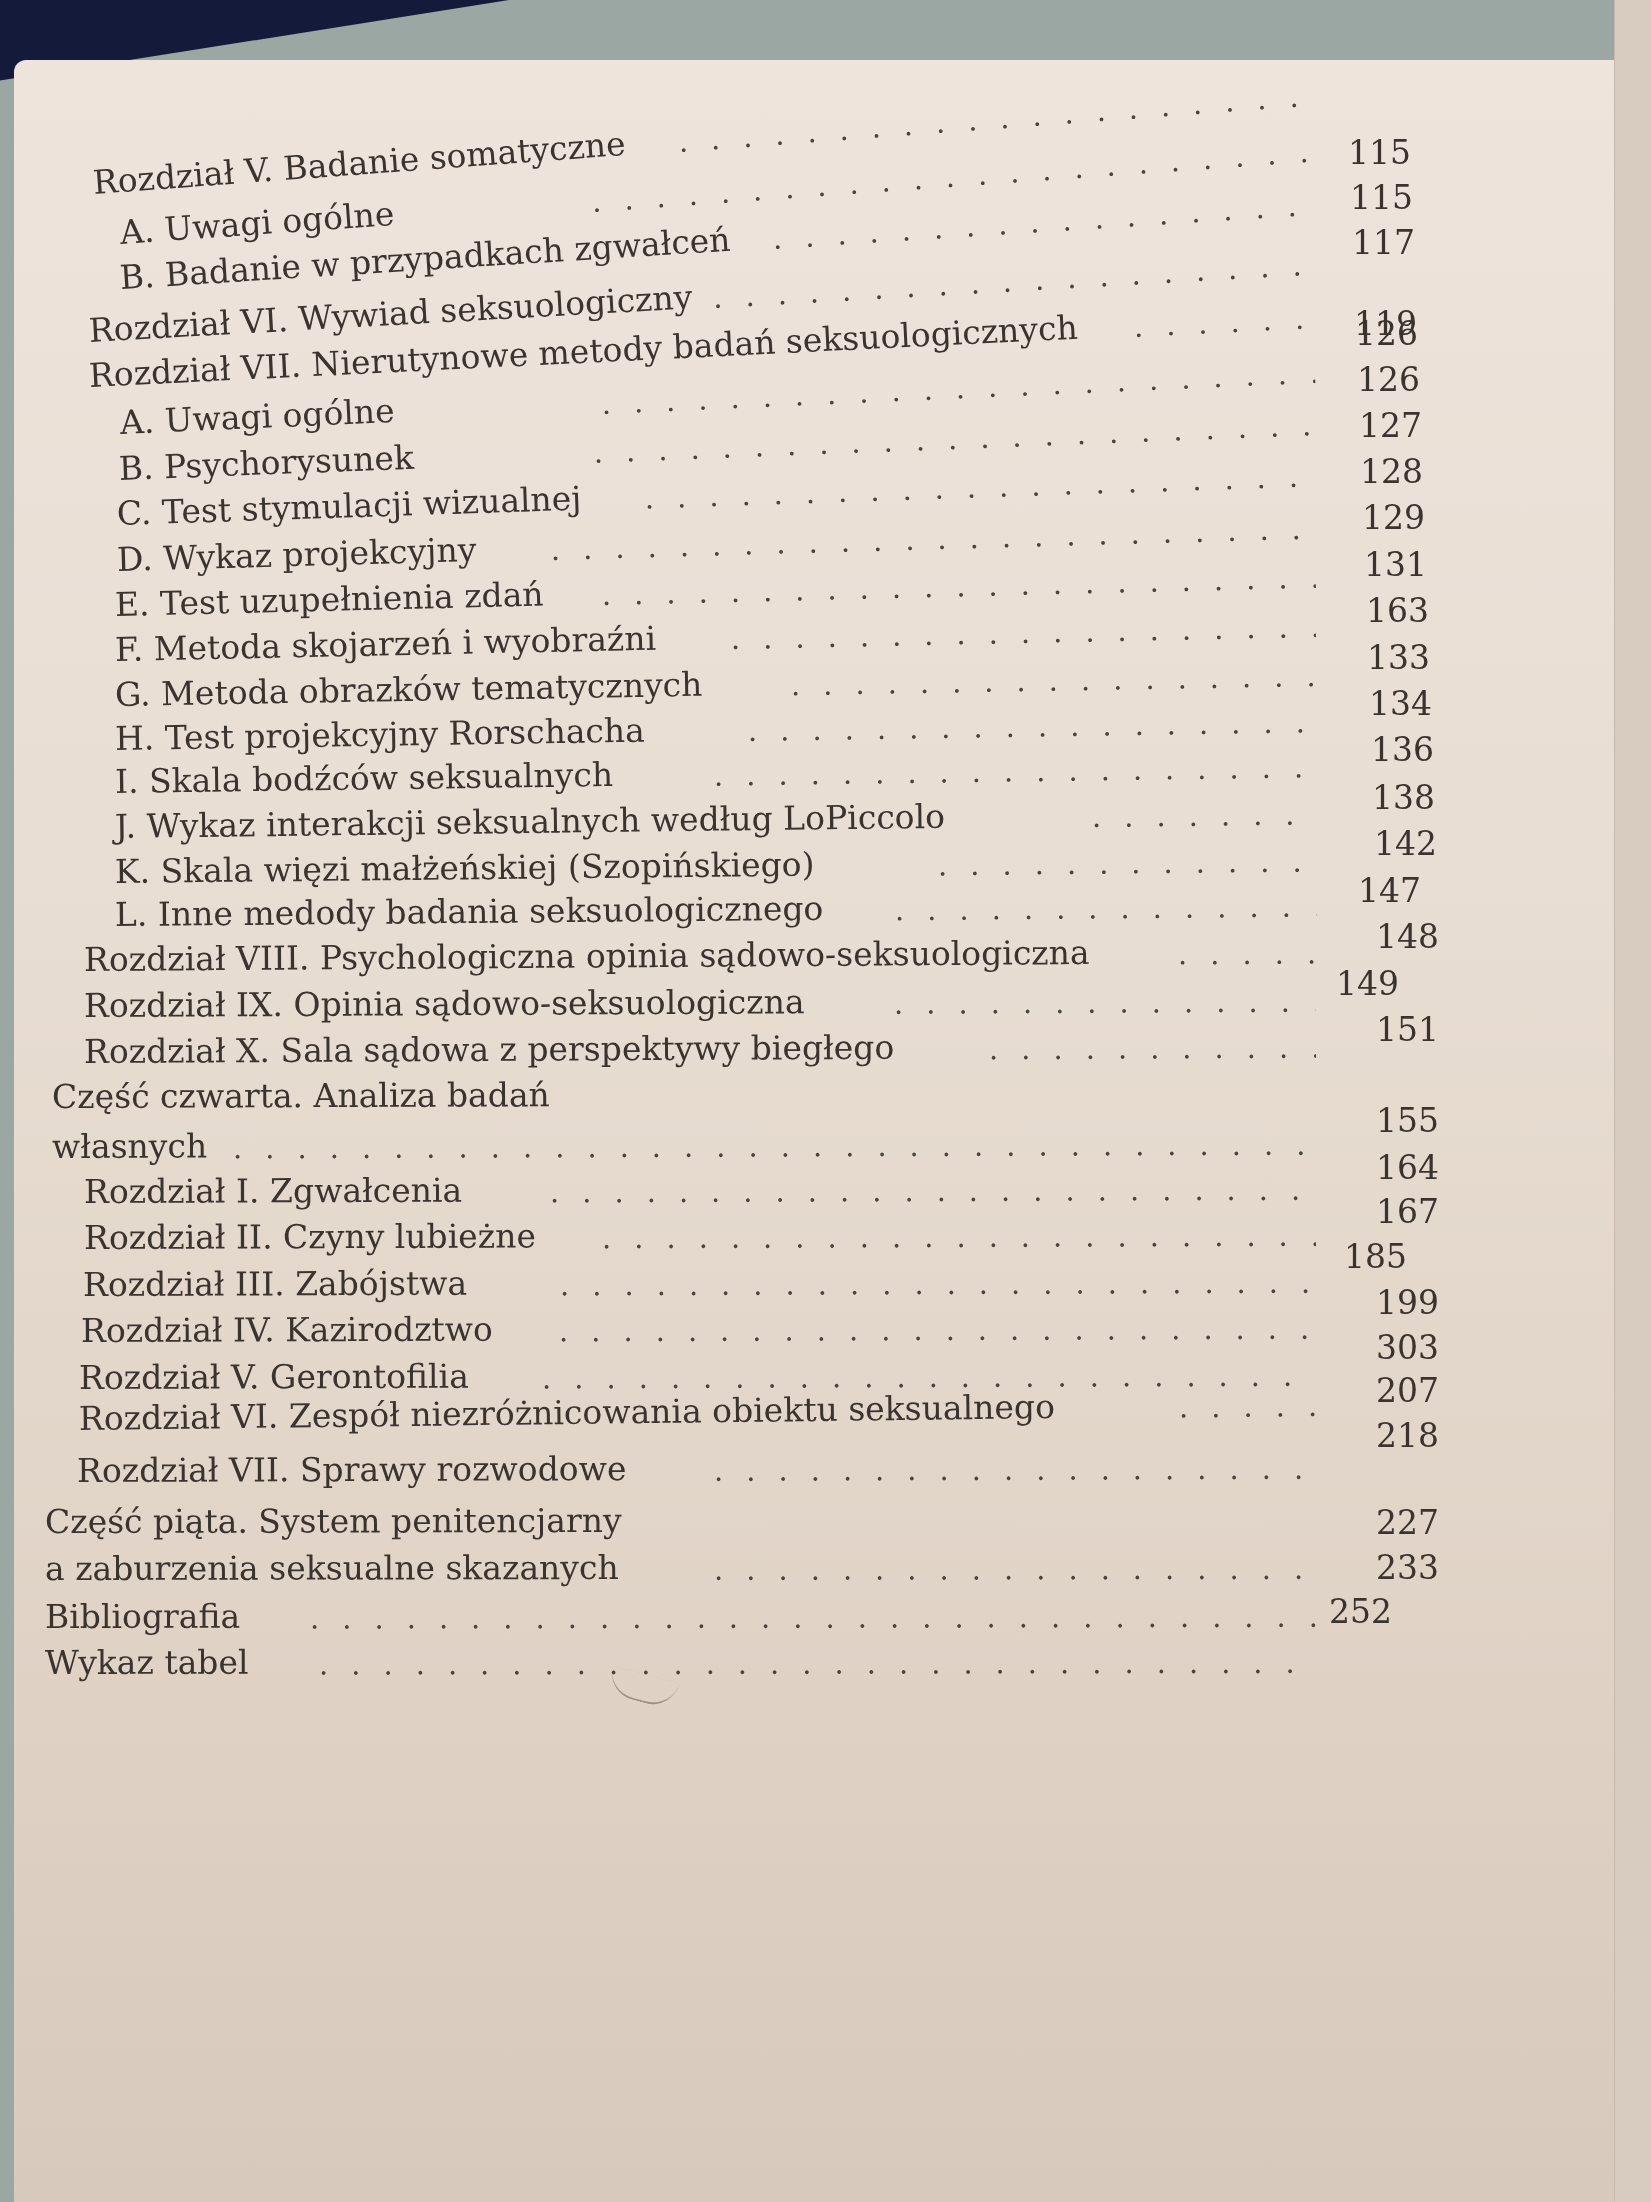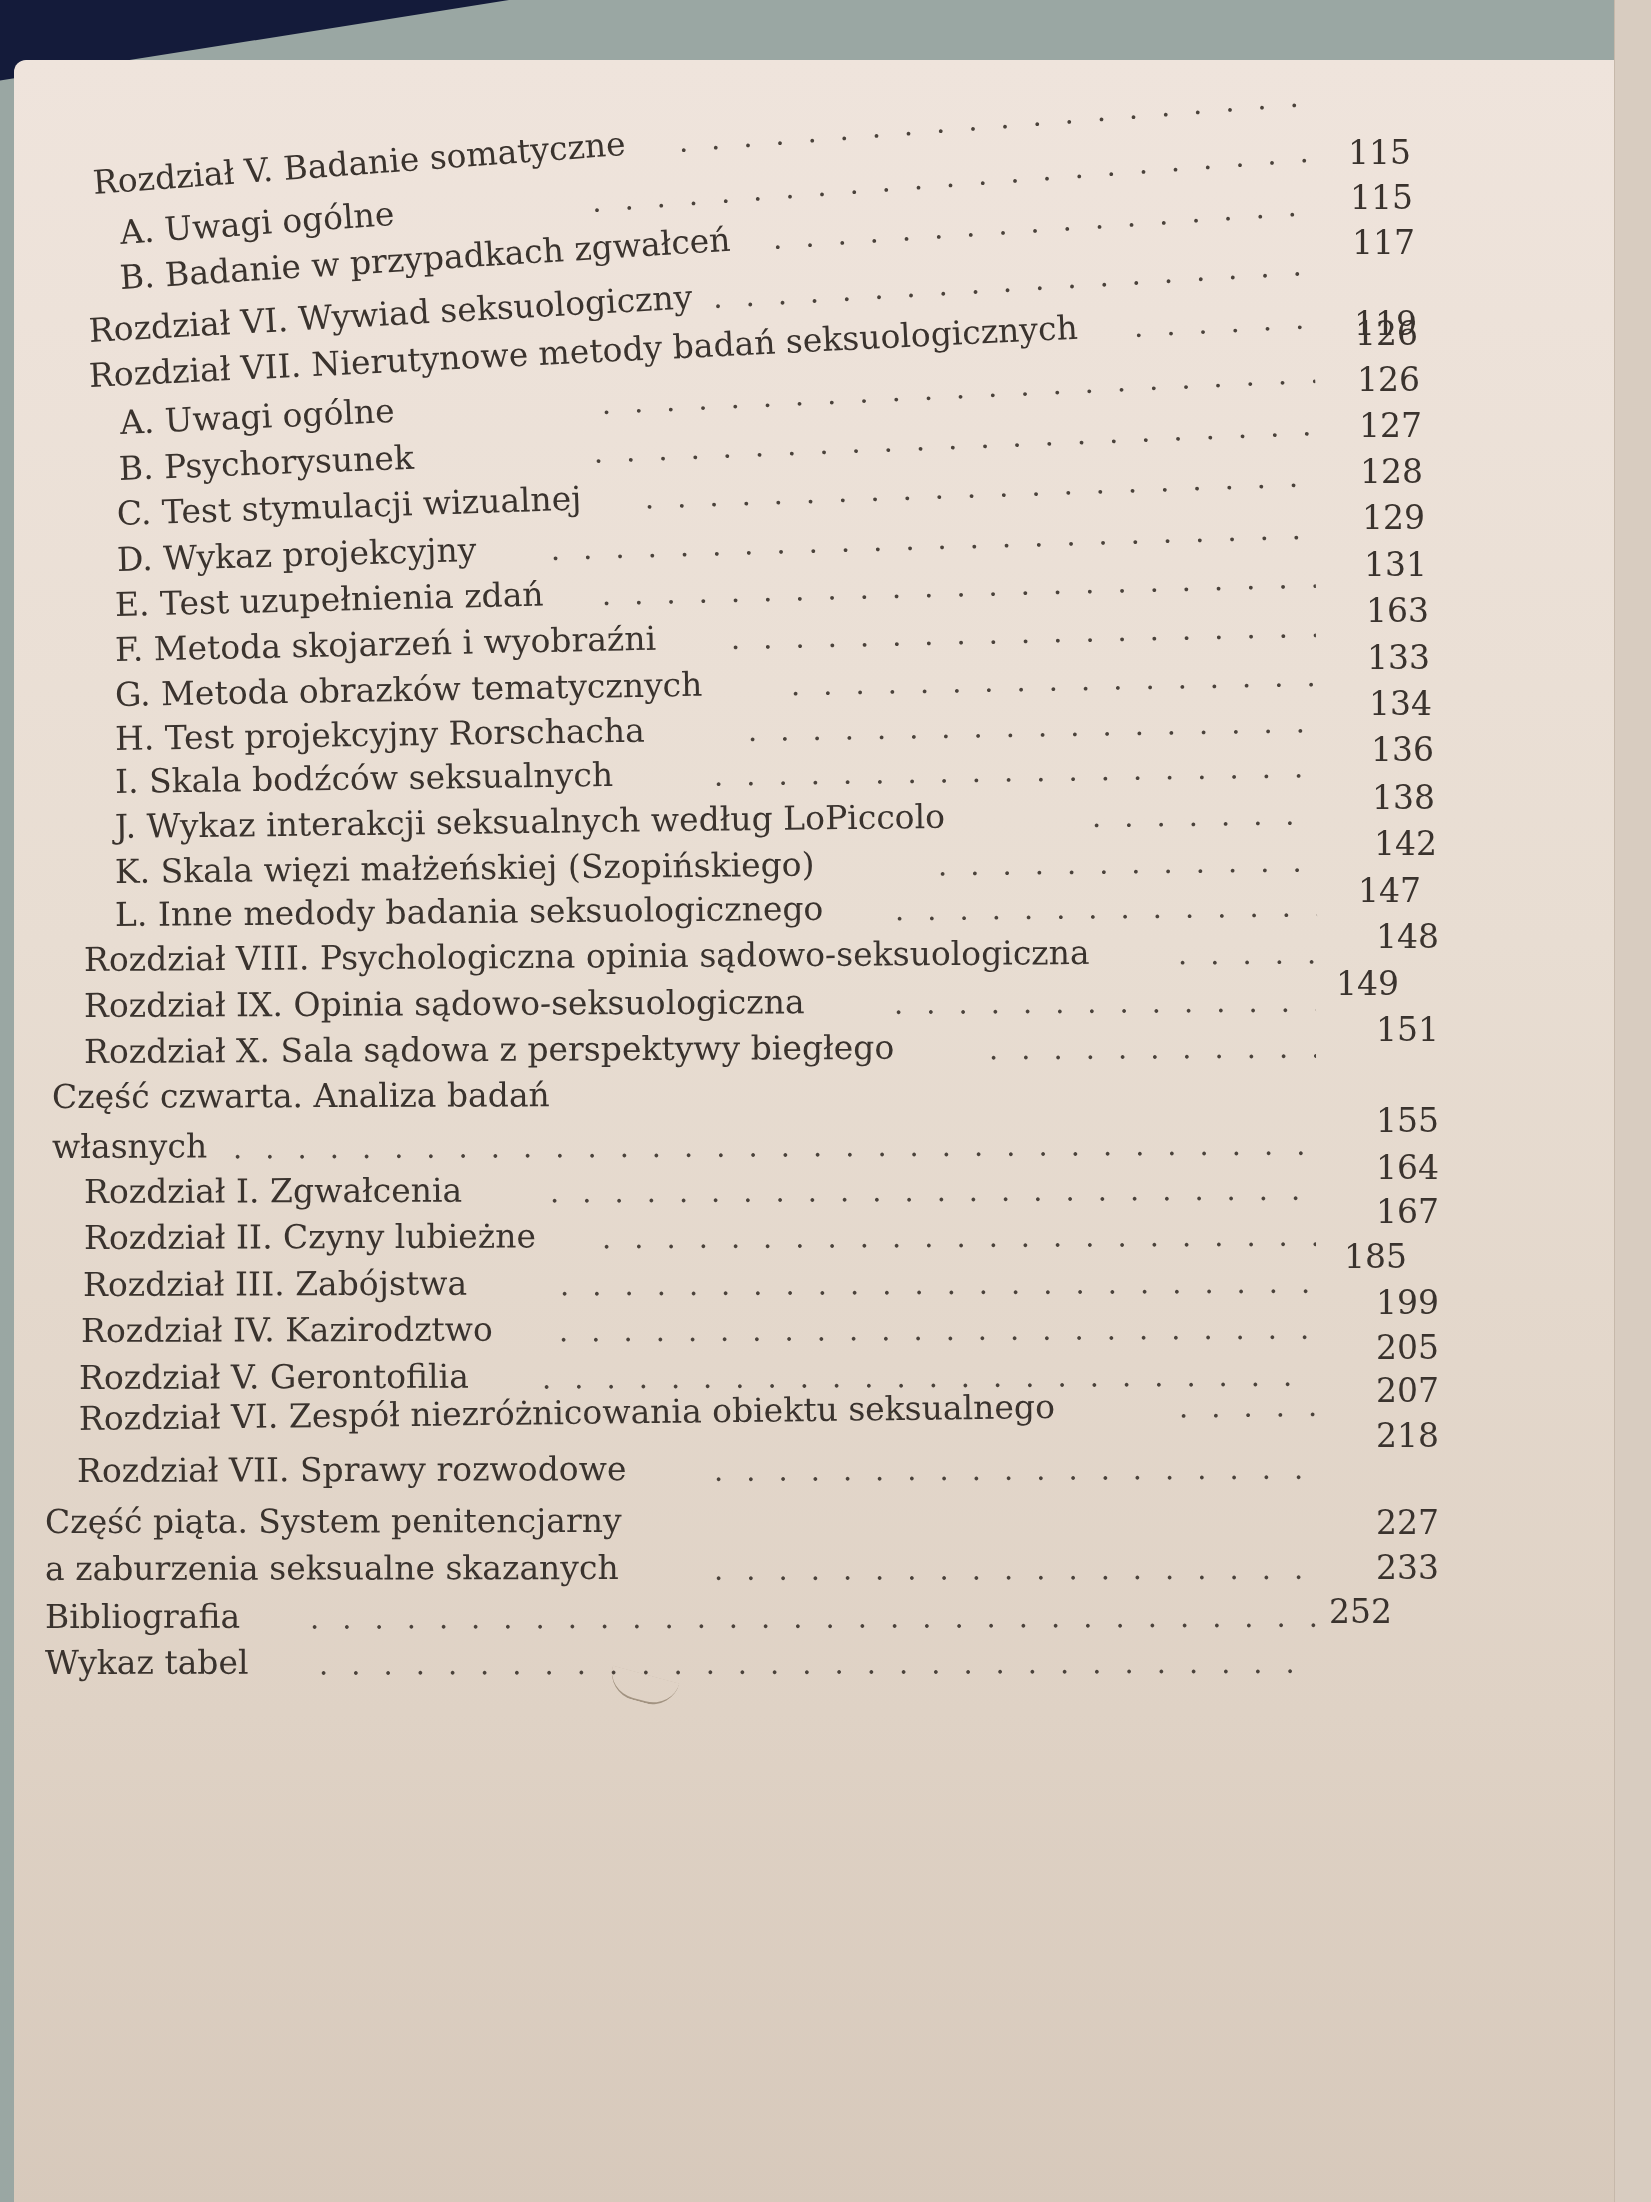--- a/index.html
+++ b/index.html
@@ -178,21 +178,21 @@
     <span class="label">Rozdział IV. Kazirodztwo</span>
     <span class="leader" style="left: 478px; width: 757px;">............................................................</span>
 
   </div>
     <span class="toc-row" style="left: 1344px; top: 1283px; width: 95px; text-align: right;">199</span>
     <div class="toc-row" style="top: 1358px; left: 79px; transform: rotate(-0.2deg); transform-origin: 0px 50%;">
     <span class="label">Rozdział V. Gerontofilia</span>
     <span class="leader" style="left: 463px; width: 774px;">............................................................</span>
 
   </div>
-    <span class="toc-row" style="left: 1344px; top: 1328px; width: 95px; text-align: right;">205</span>
+    <span class="toc-row" style="left: 1344px; top: 1328px; width: 95px; text-align: right;">303</span>
     <div class="toc-row" style="top: 1399px; left: 79px; transform: rotate(-0.7deg); transform-origin: 0px 50%;">
     <span class="label">Rozdział VI. Zespół niezróżnicowania obiektu seksualnego</span>
     <span class="leader" style="left: 1100px; width: 138px;">............................................................</span>
 
   </div>
     <span class="toc-row" style="left: 1344px; top: 1371px; width: 95px; text-align: right;">207</span>
     <div class="toc-row" style="top: 1451px; left: 77px; transform: rotate(-0.2deg); transform-origin: 0px 50%;">
     <span class="label">Rozdział VII. Sprawy rozwodowe</span>
     <span class="leader" style="left: 637px; width: 602px;">............................................................</span>
 

